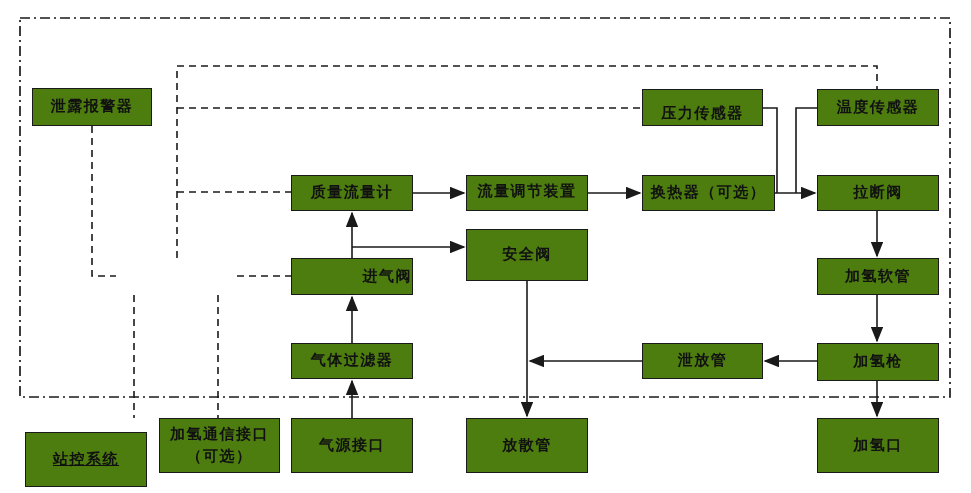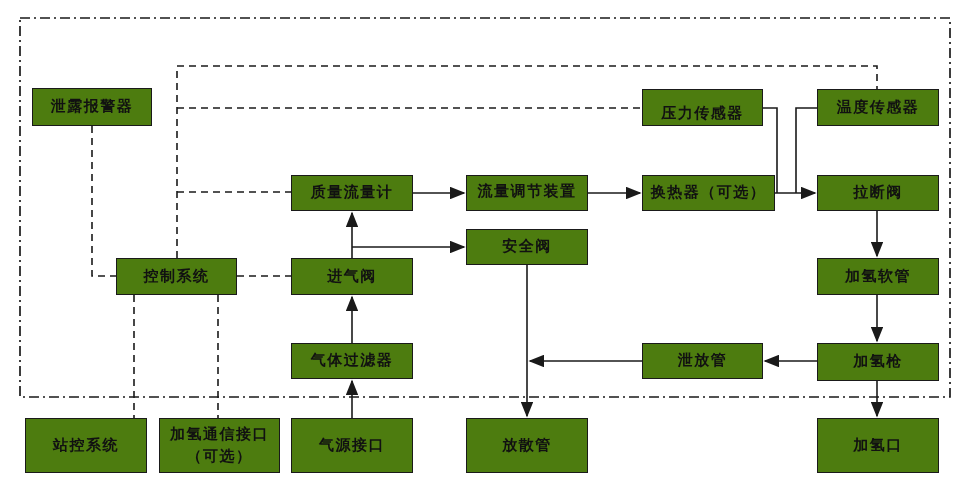--- a/index.html
+++ b/index.html
@@ -43,28 +43,28 @@
   .node span { display: block; }
 
   
   .n-leak-alarm        { left: 32px;  top: 88px;  width: 120px; height: 38px; }
   .n-pressure-sensor   { left: 642px; top: 89px;  width: 121px; height: 37px; justify-content: flex-end; }
   .n-temperature-sensor{ left: 817px; top: 89px;  width: 122px; height: 37px; }
   .n-mass-flow-meter   { left: 291px; top: 175px; width: 122px; height: 36px; }
   .n-flow-regulator    { left: 466px; top: 175px; width: 122px; height: 36px; font-family: Liberation Mono, monospace; }
   .n-heat-exchanger    { left: 642px; top: 175px; width: 133px; height: 36px; }
   .n-breakaway-valve   { left: 817px; top: 175px; width: 122px; height: 36px; }
-  .n-safety-valve      { left: 466px; top: 229px; width: 122px; height: 36px; }
+  .n-safety-valve      { left: 466px; top: 229px; width: 122px; height: 52px; }
   .n-control-system    { left: 116px; top: 258px; width: 121px; height: 37px; }
-  .n-inlet-valve       { left: 291px; top: 258px; width: 122px; height: 37px; }
+  .n-inlet-valve       { left: 291px; top: 258px; width: 122px; height: 37px; align-items: flex-end; }
   .n-hydrogen-hose     { left: 817px; top: 258px; width: 122px; height: 37px; text-align: center; }
   .n-gas-filter        { left: 291px; top: 343px; width: 122px; height: 36px; }
   .n-vent-line         { left: 642px; top: 343px; width: 121px; height: 36px; }
   .n-hydrogen-nozzle   { left: 817px; top: 343px; width: 122px; height: 38px; }
-  .n-station-control   { left: 25px;  top: 418px; width: 122px; height: 55px; }
+  .n-station-control   { left: 25px;  top: 432px; width: 122px; height: 55px; text-decoration: underline; }
   .n-comm-interface    { left: 159px; top: 418px; width: 121px; height: 55px; }
   .n-gas-inlet         { left: 291px; top: 418px; width: 122px; height: 55px; }
   .n-vent-stack        { left: 466px; top: 418px; width: 122px; height: 55px; }
   .n-hydrogen-port     { left: 817px; top: 418px; width: 122px; height: 55px; }
 </style>
 </head>
 <body>
 
 <div class="canvas">
 
@@ -126,23 +126,20 @@
   </div>
   <div class="node n-heat-exchanger">
     <span>换热器（可选）</span>
   </div>
   <div class="node n-breakaway-valve">
     <span>拉断阀</span>
   </div>
   <div class="node n-safety-valve">
     <span>安全阀</span>
   </div>
-  <div class="node n-control-system">
-    <span>控制系统</span>
-  </div>
   <div class="node n-inlet-valve">
     <span>进气阀</span>
   </div>
   <div class="node n-hydrogen-hose">
     <span>加氢软管</span>
   </div>
   <div class="node n-gas-filter">
     <span>气体过滤器</span>
   </div>
   <div class="node n-vent-line">

